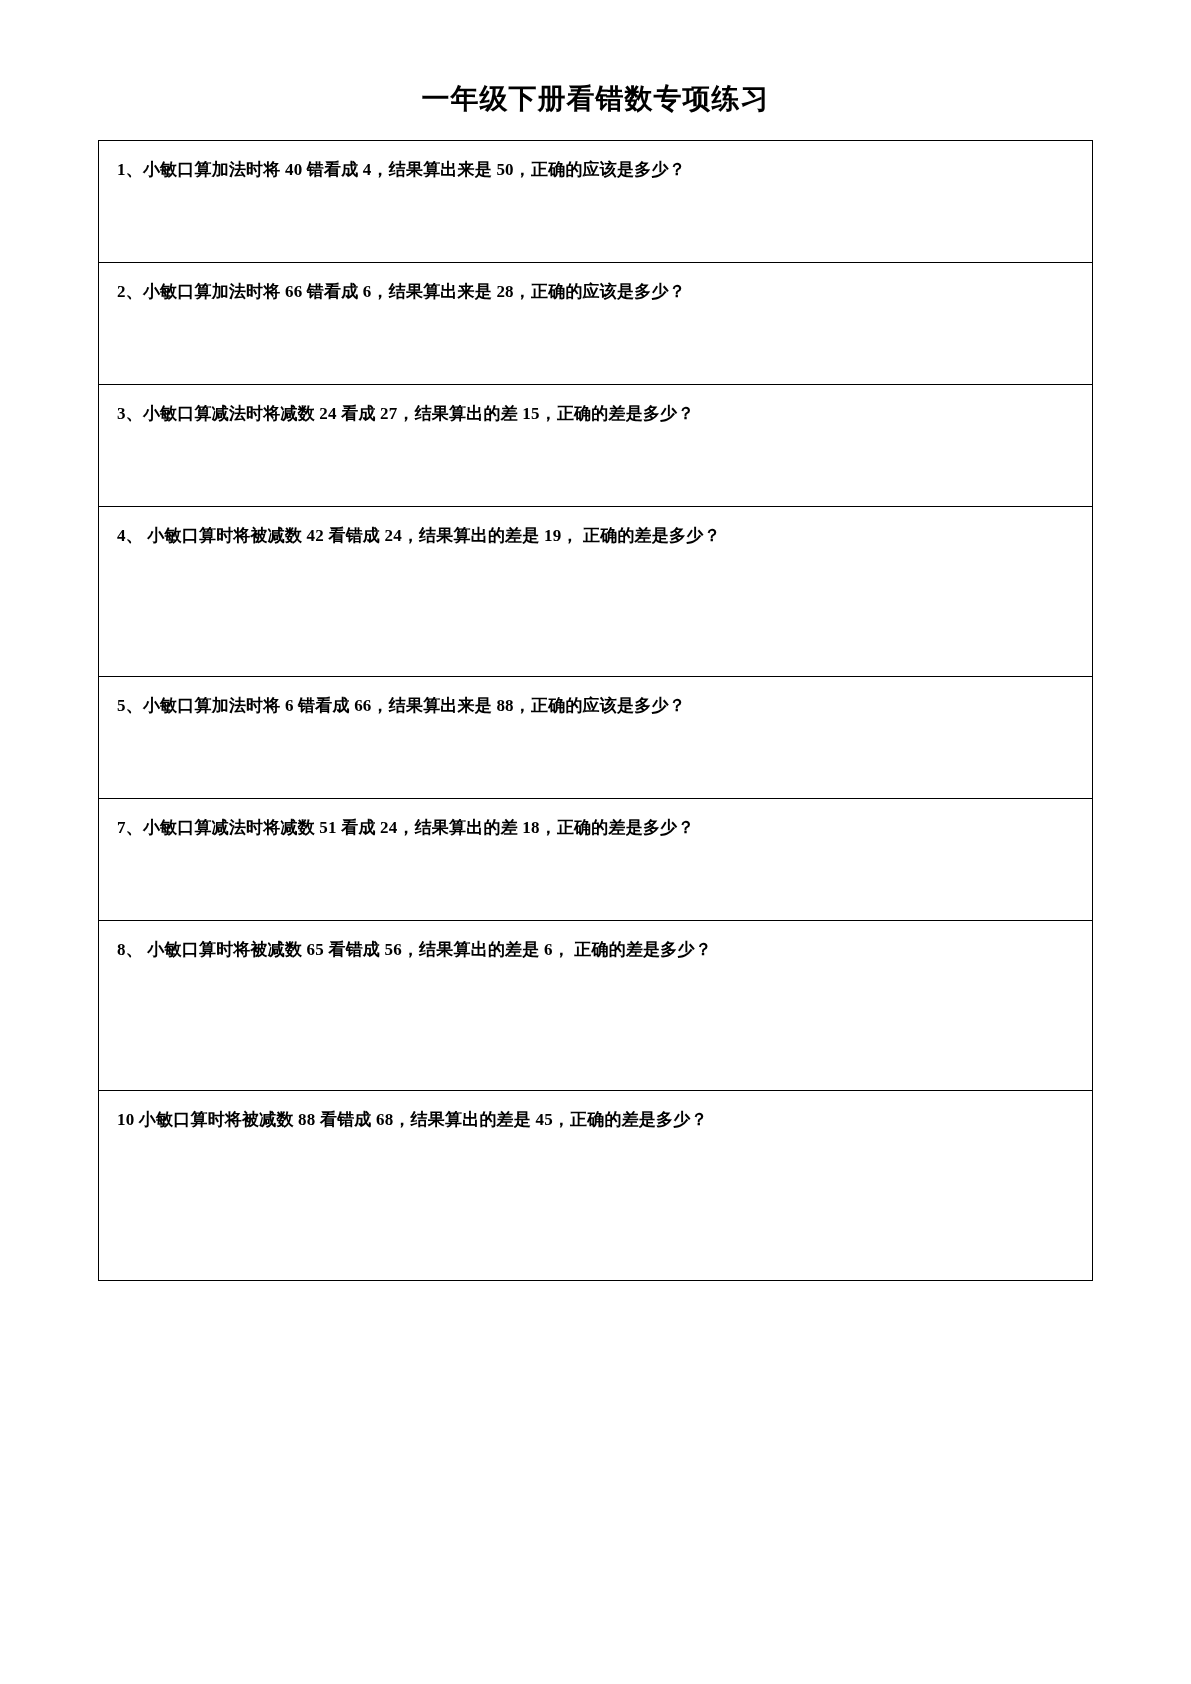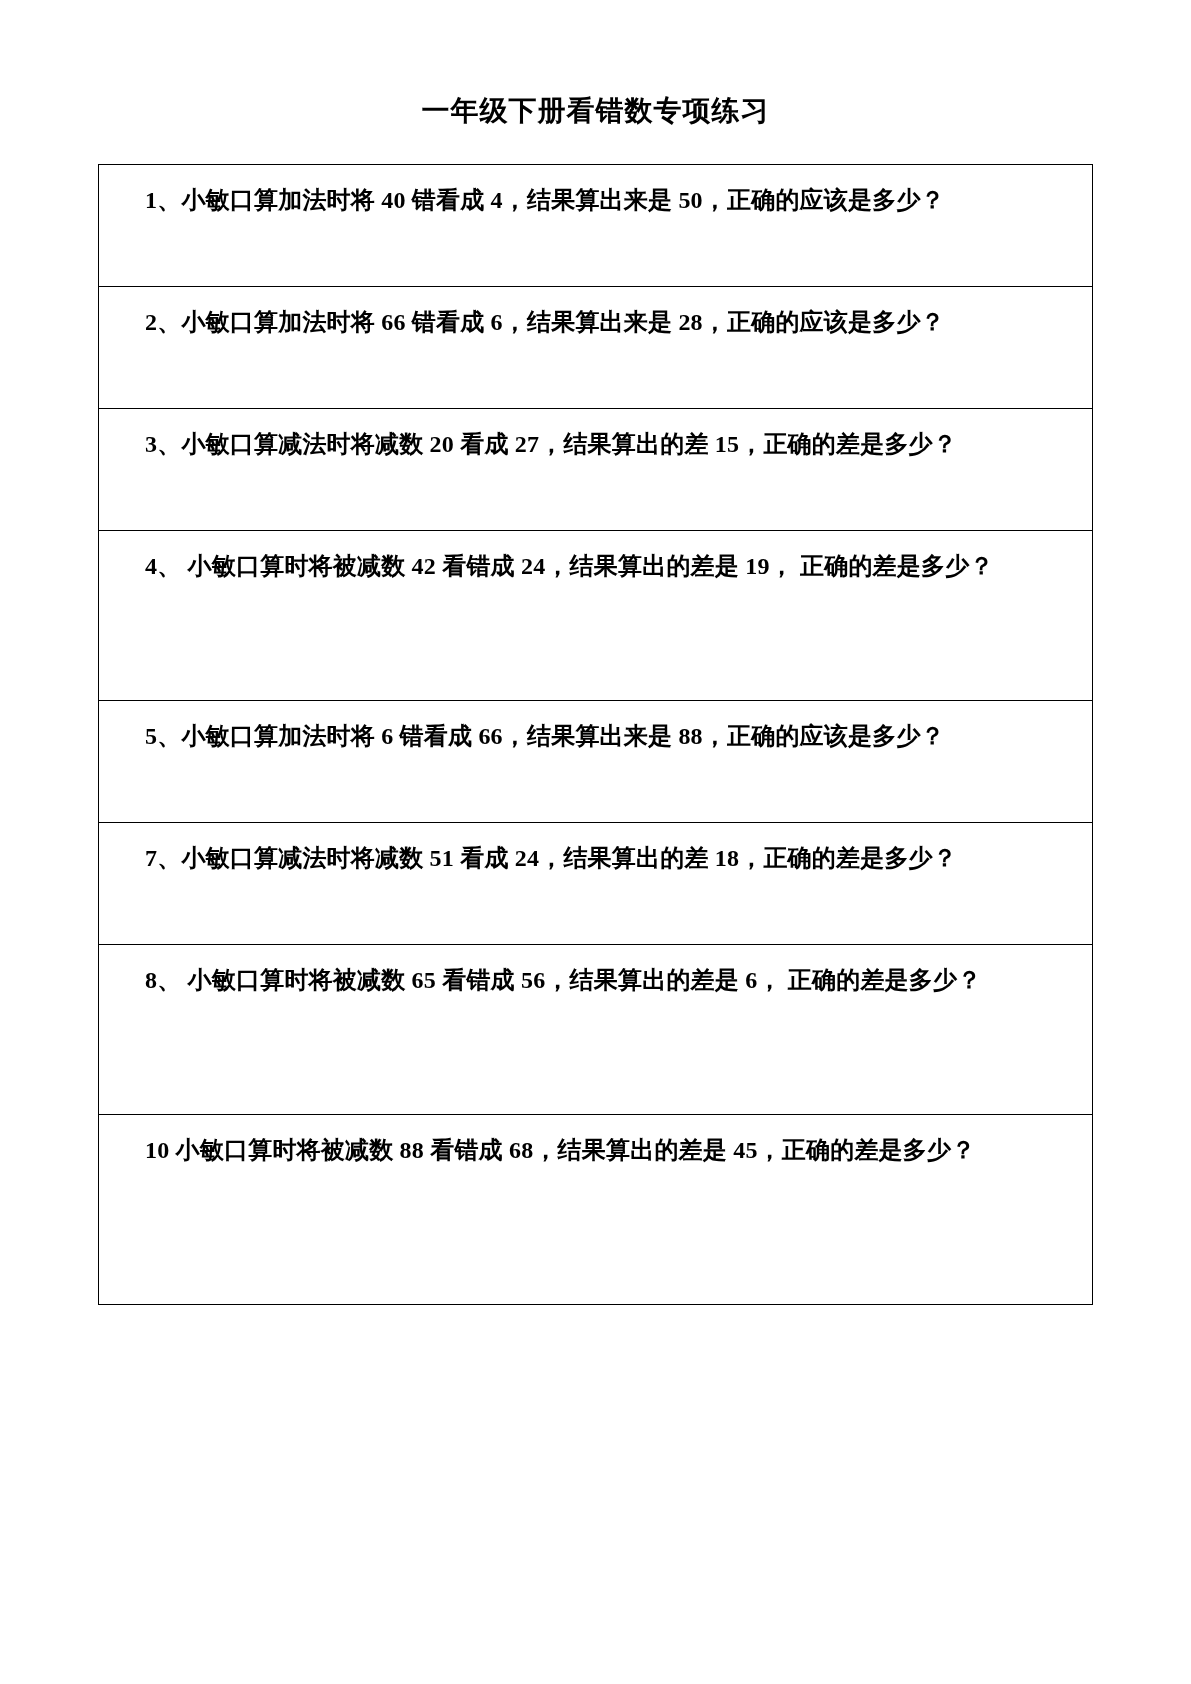--- a/index.html
+++ b/index.html
@@ -20,46 +20,45 @@
     height: 1684px;
     box-sizing: border-box;
     padding: 0;
     position: relative;
   }
   .doc-title {
     text-align: center;
     font-size: 28px;
     font-weight: bold;
     letter-spacing: 1px;
-    margin: 16px;
+    margin: 4px;
     padding-top: 76px;
     padding-bottom: 18px;
     font-family: "Liberation Serif", "DejaVu Serif", serif;
   }
   .table-wrap {
     margin: 0 auto;
     width: 995px;
     border: 1.5px solid #000;
     border-bottom: none;
     box-sizing: border-box;
   }
   .q-row {
     border-bottom: 1.5px solid #000;
     box-sizing: border-box;
     padding: 14px 22px 14px 18px;
     display: block;
   }
   .q-text {
-    font-size: 24px;
+    font-size: 17px;
     line-height: 1.75;
     font-weight: bold;
     letter-spacing: 0.2px;
     font-family: "Liberation Serif", "DejaVu Serif", serif;
     display: block;
-    margin-left: 28px;
   }
   .h-short { min-height: 122px; }
   .h-tall  { min-height: 170px; }
   .h-xtall { min-height: 190px; }
 </style>
 </head>
 <body>
 
 <div class="page">
   <h1 class="doc-title">一年级下册看错数专项练习</h1>
@@ -68,21 +67,21 @@
 
     <div class="q-row h-short">
       <span class="q-text">1、小敏口算加法时将 40 错看成 4，结果算出来是 50，正确的应该是多少？</span>
     </div>
 
     <div class="q-row h-short">
       <span class="q-text">2、小敏口算加法时将 66 错看成 6，结果算出来是 28，正确的应该是多少？</span>
     </div>
 
     <div class="q-row h-short">
-      <span class="q-text">3、小敏口算减法时将减数 20 看成 27，结果算出的差 15，正确的差是多少？</span>
+      <span class="q-text">3、小敏口算减法时将减数 24 看成 27，结果算出的差 15，正确的差是多少？</span>
     </div>
 
     <div class="q-row h-tall">
       <span class="q-text">4、 小敏口算时将被减数 42 看错成 24，结果算出的差是 19， 正确的差是多少？</span>
     </div>
 
     <div class="q-row h-short">
       <span class="q-text">5、小敏口算加法时将 6 错看成 66，结果算出来是 88，正确的应该是多少？</span>
     </div>
 

